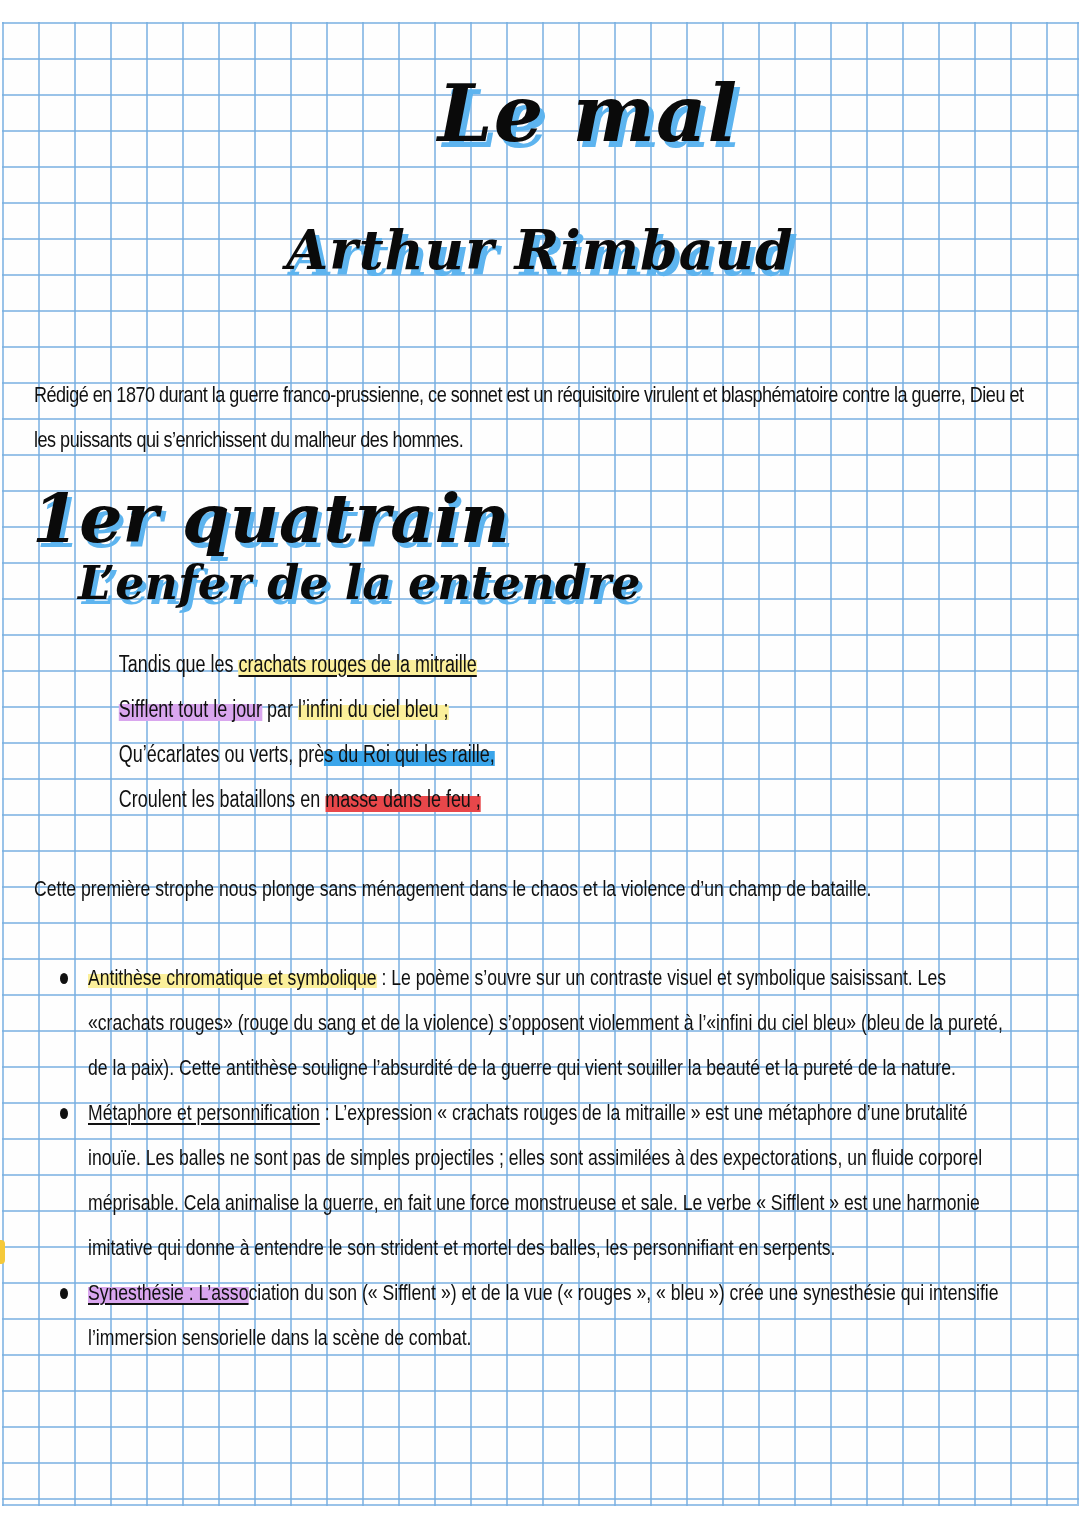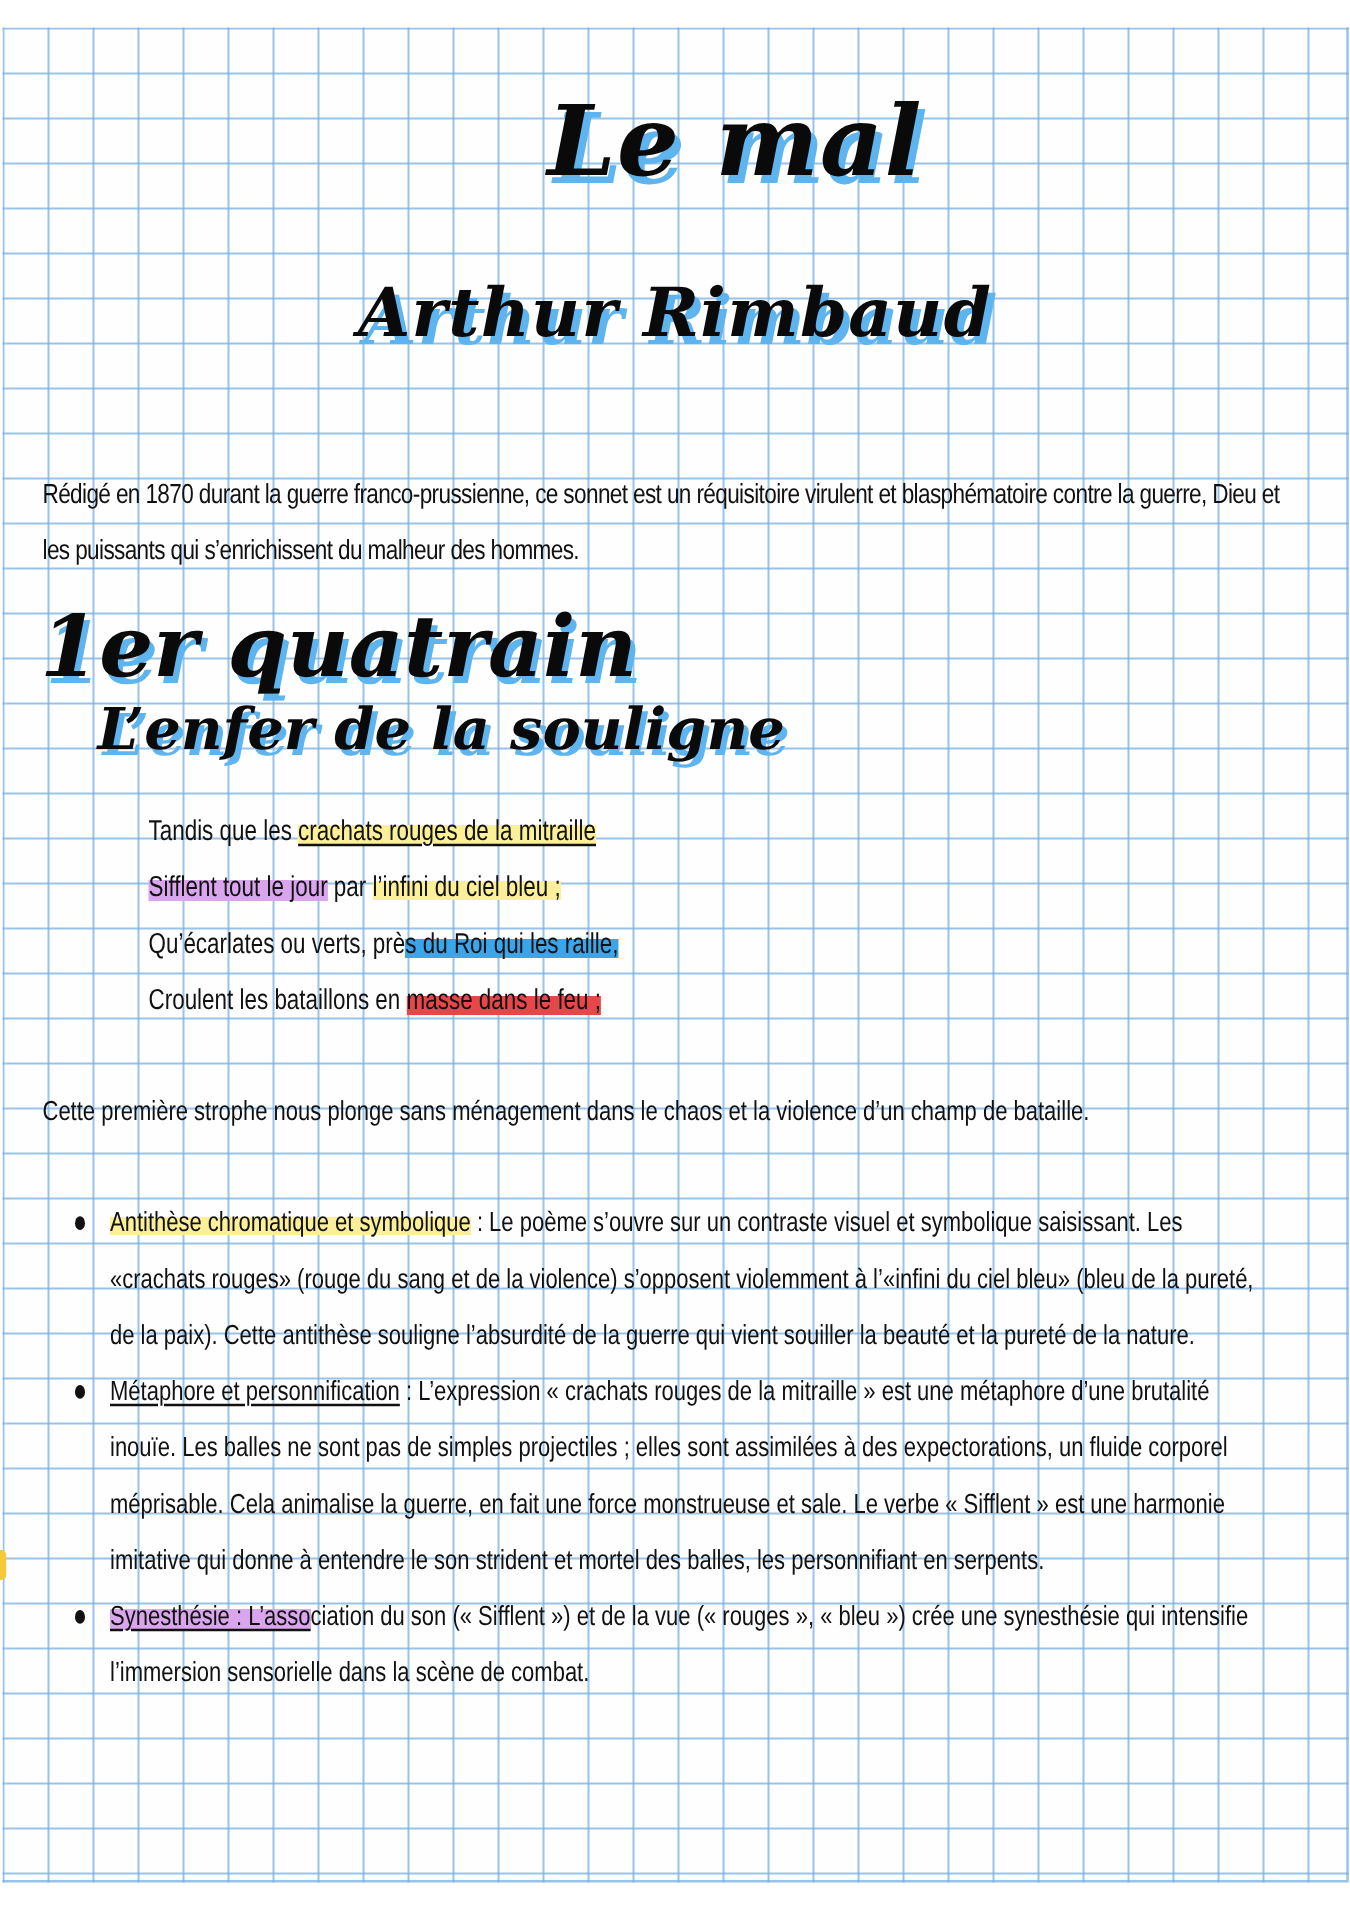--- a/index.html
+++ b/index.html
@@ -155,21 +155,21 @@
 
 <div class="page"></div>
 <div class="side-mark"></div>
 
 <div class="title t1">Le mal</div>
 <div class="title t2">Arthur Rimbaud</div>
 
 <div class="intro">Rédigé en 1870 durant la guerre franco-prussienne, ce sonnet est un réquisitoire virulent et blasphématoire contre la guerre, Dieu et les puissants qui s’enrichissent du malheur des hommes.</div>
 
 <div class="h-section">1er quatrain</div>
-<div class="h-sub">L’enfer de la souligne</div>
+<div class="h-sub">L’enfer de la entendre</div>
 
 <div class="poem">
   <span class="line"><span>Tandis que les </span><span class="hl-yellow ul">crachats rouges de la mitraille</span></span>
   <span class="line"><span class="hl-purple">Sifflent tout le jour</span><span> par </span><span class="hl-yellow">l’infini du ciel bleu ;</span></span>
   <span class="line"><span>Qu’écarlates ou verts, prè</span><span class="hl-blue">s du Roi qui les raille,</span></span>
   <span class="line"><span>Croulent les bataillons en </span><span class="hl-red">masse dans le feu ;</span></span>
 </div>
 
 <div class="summary">Cette première strophe nous plonge sans ménagement dans le chaos et la violence d’un champ de bataille.</div>
 

